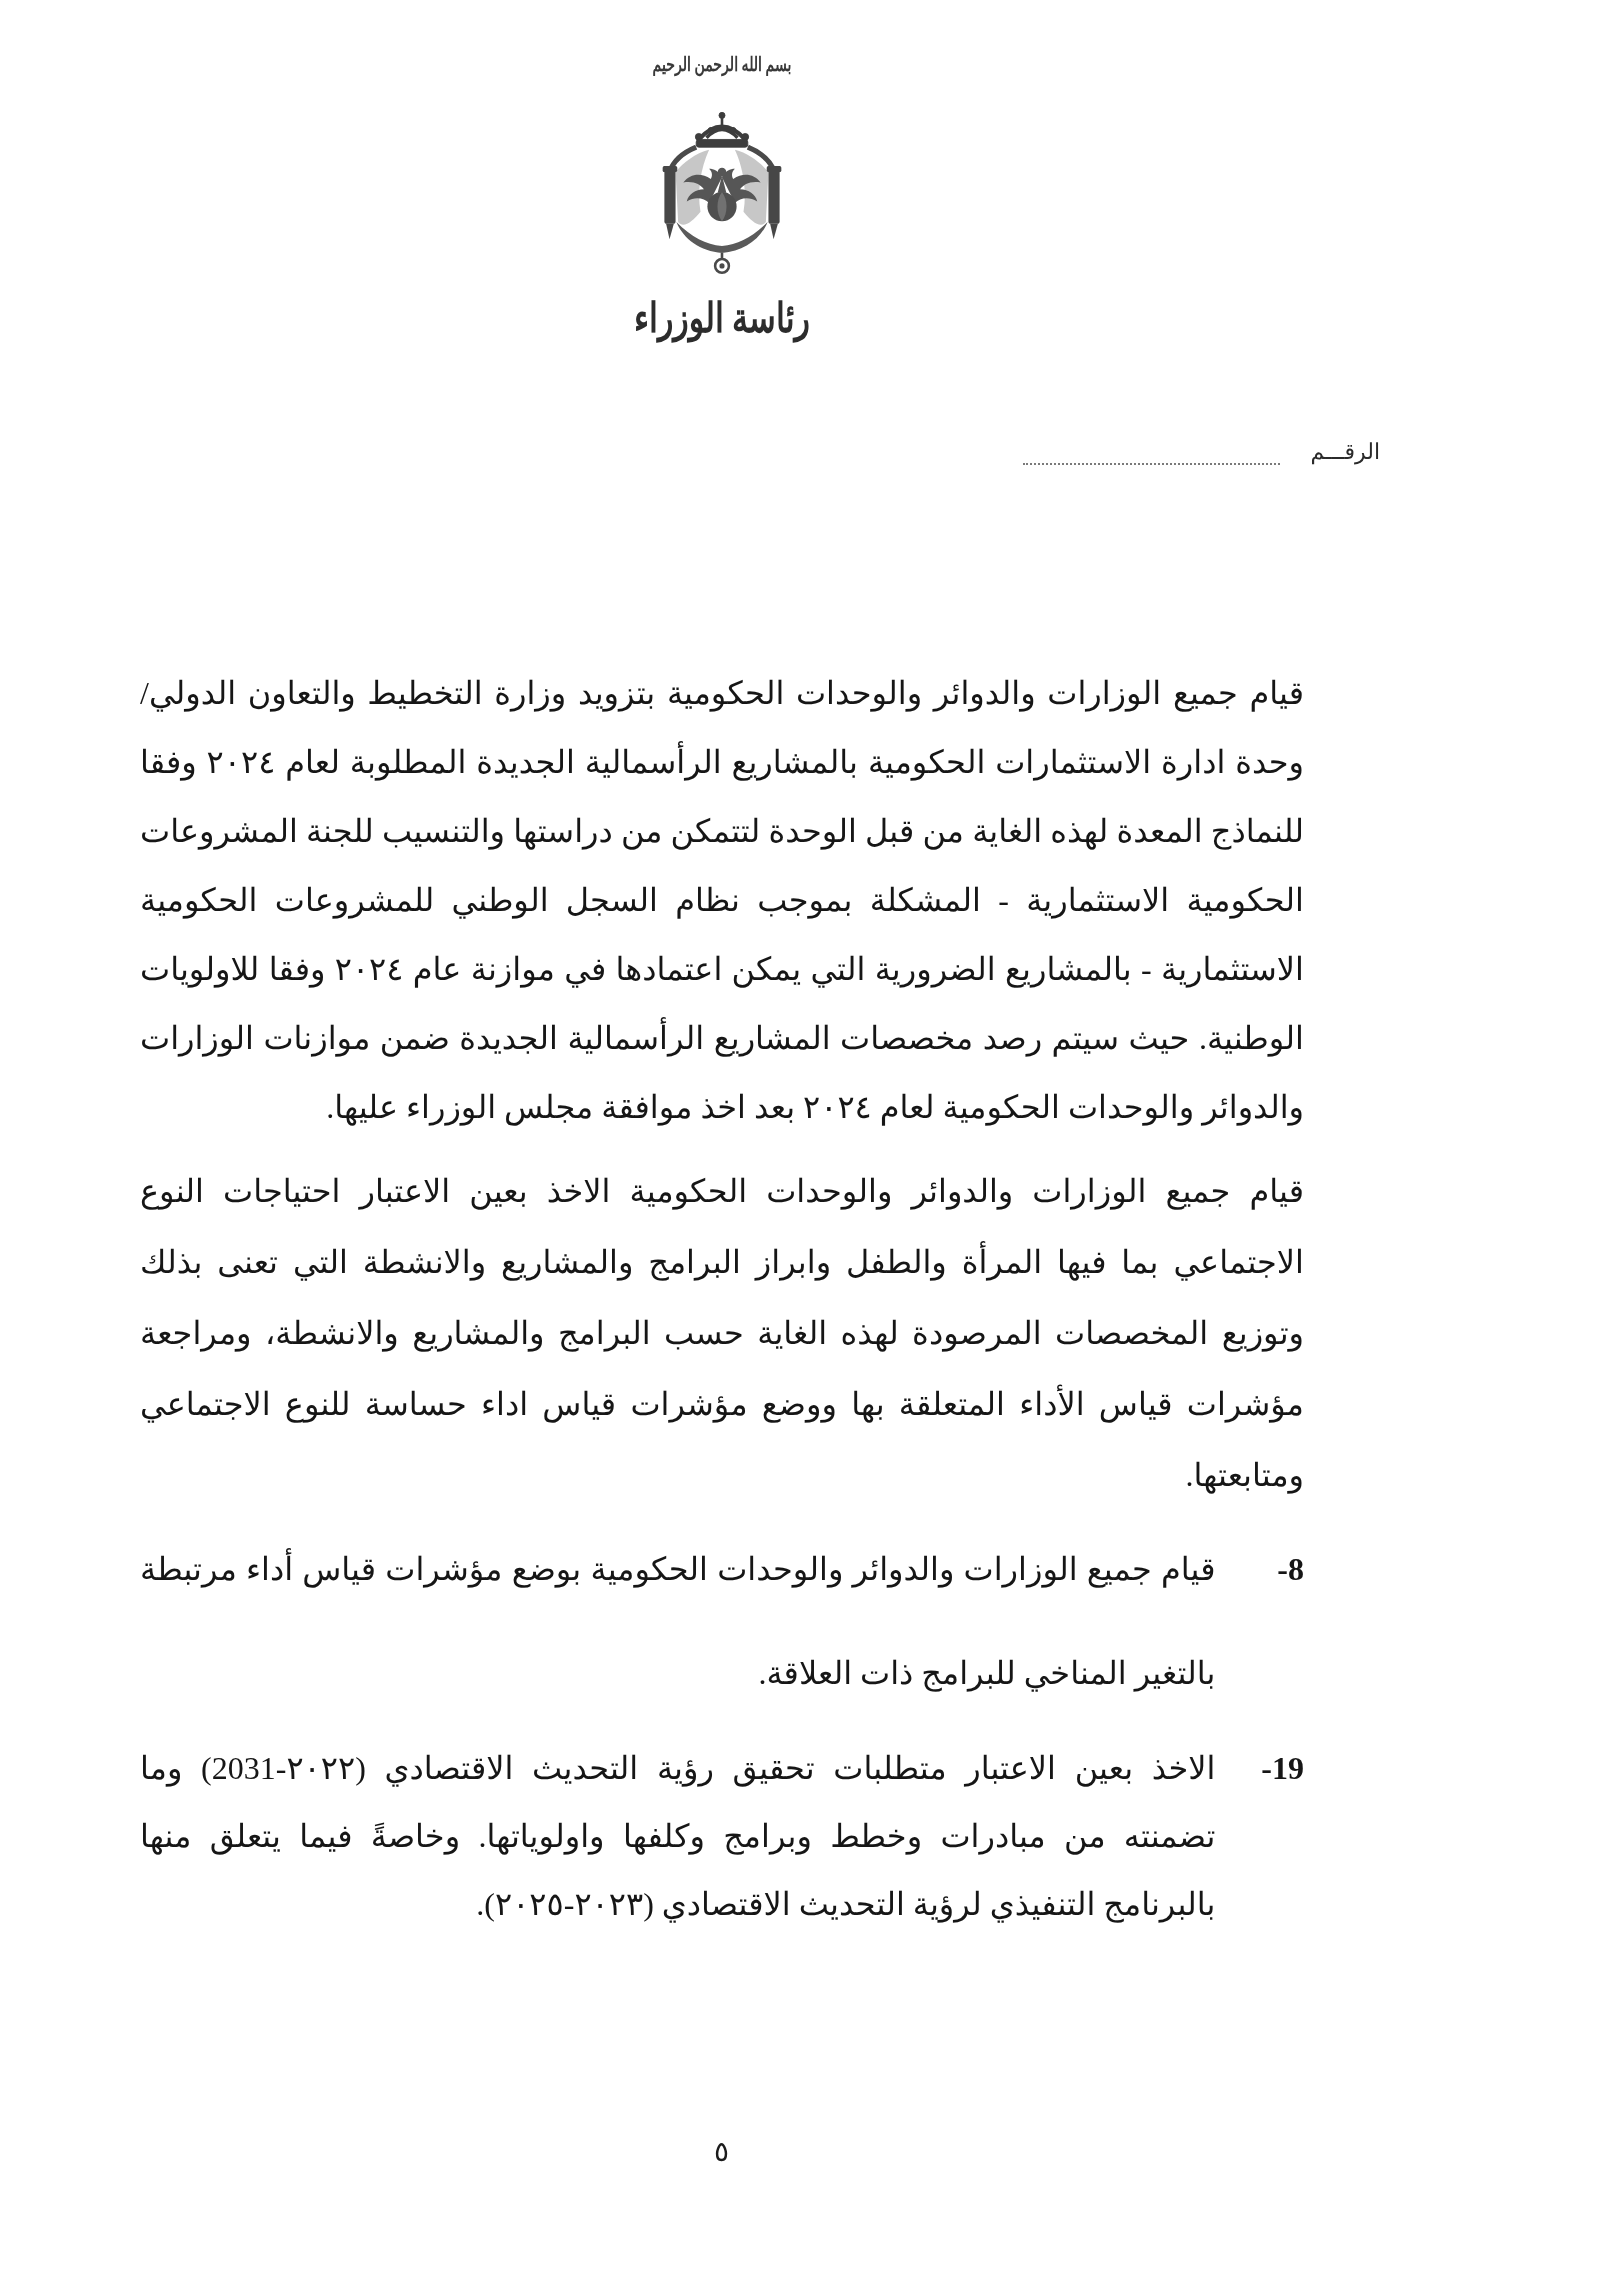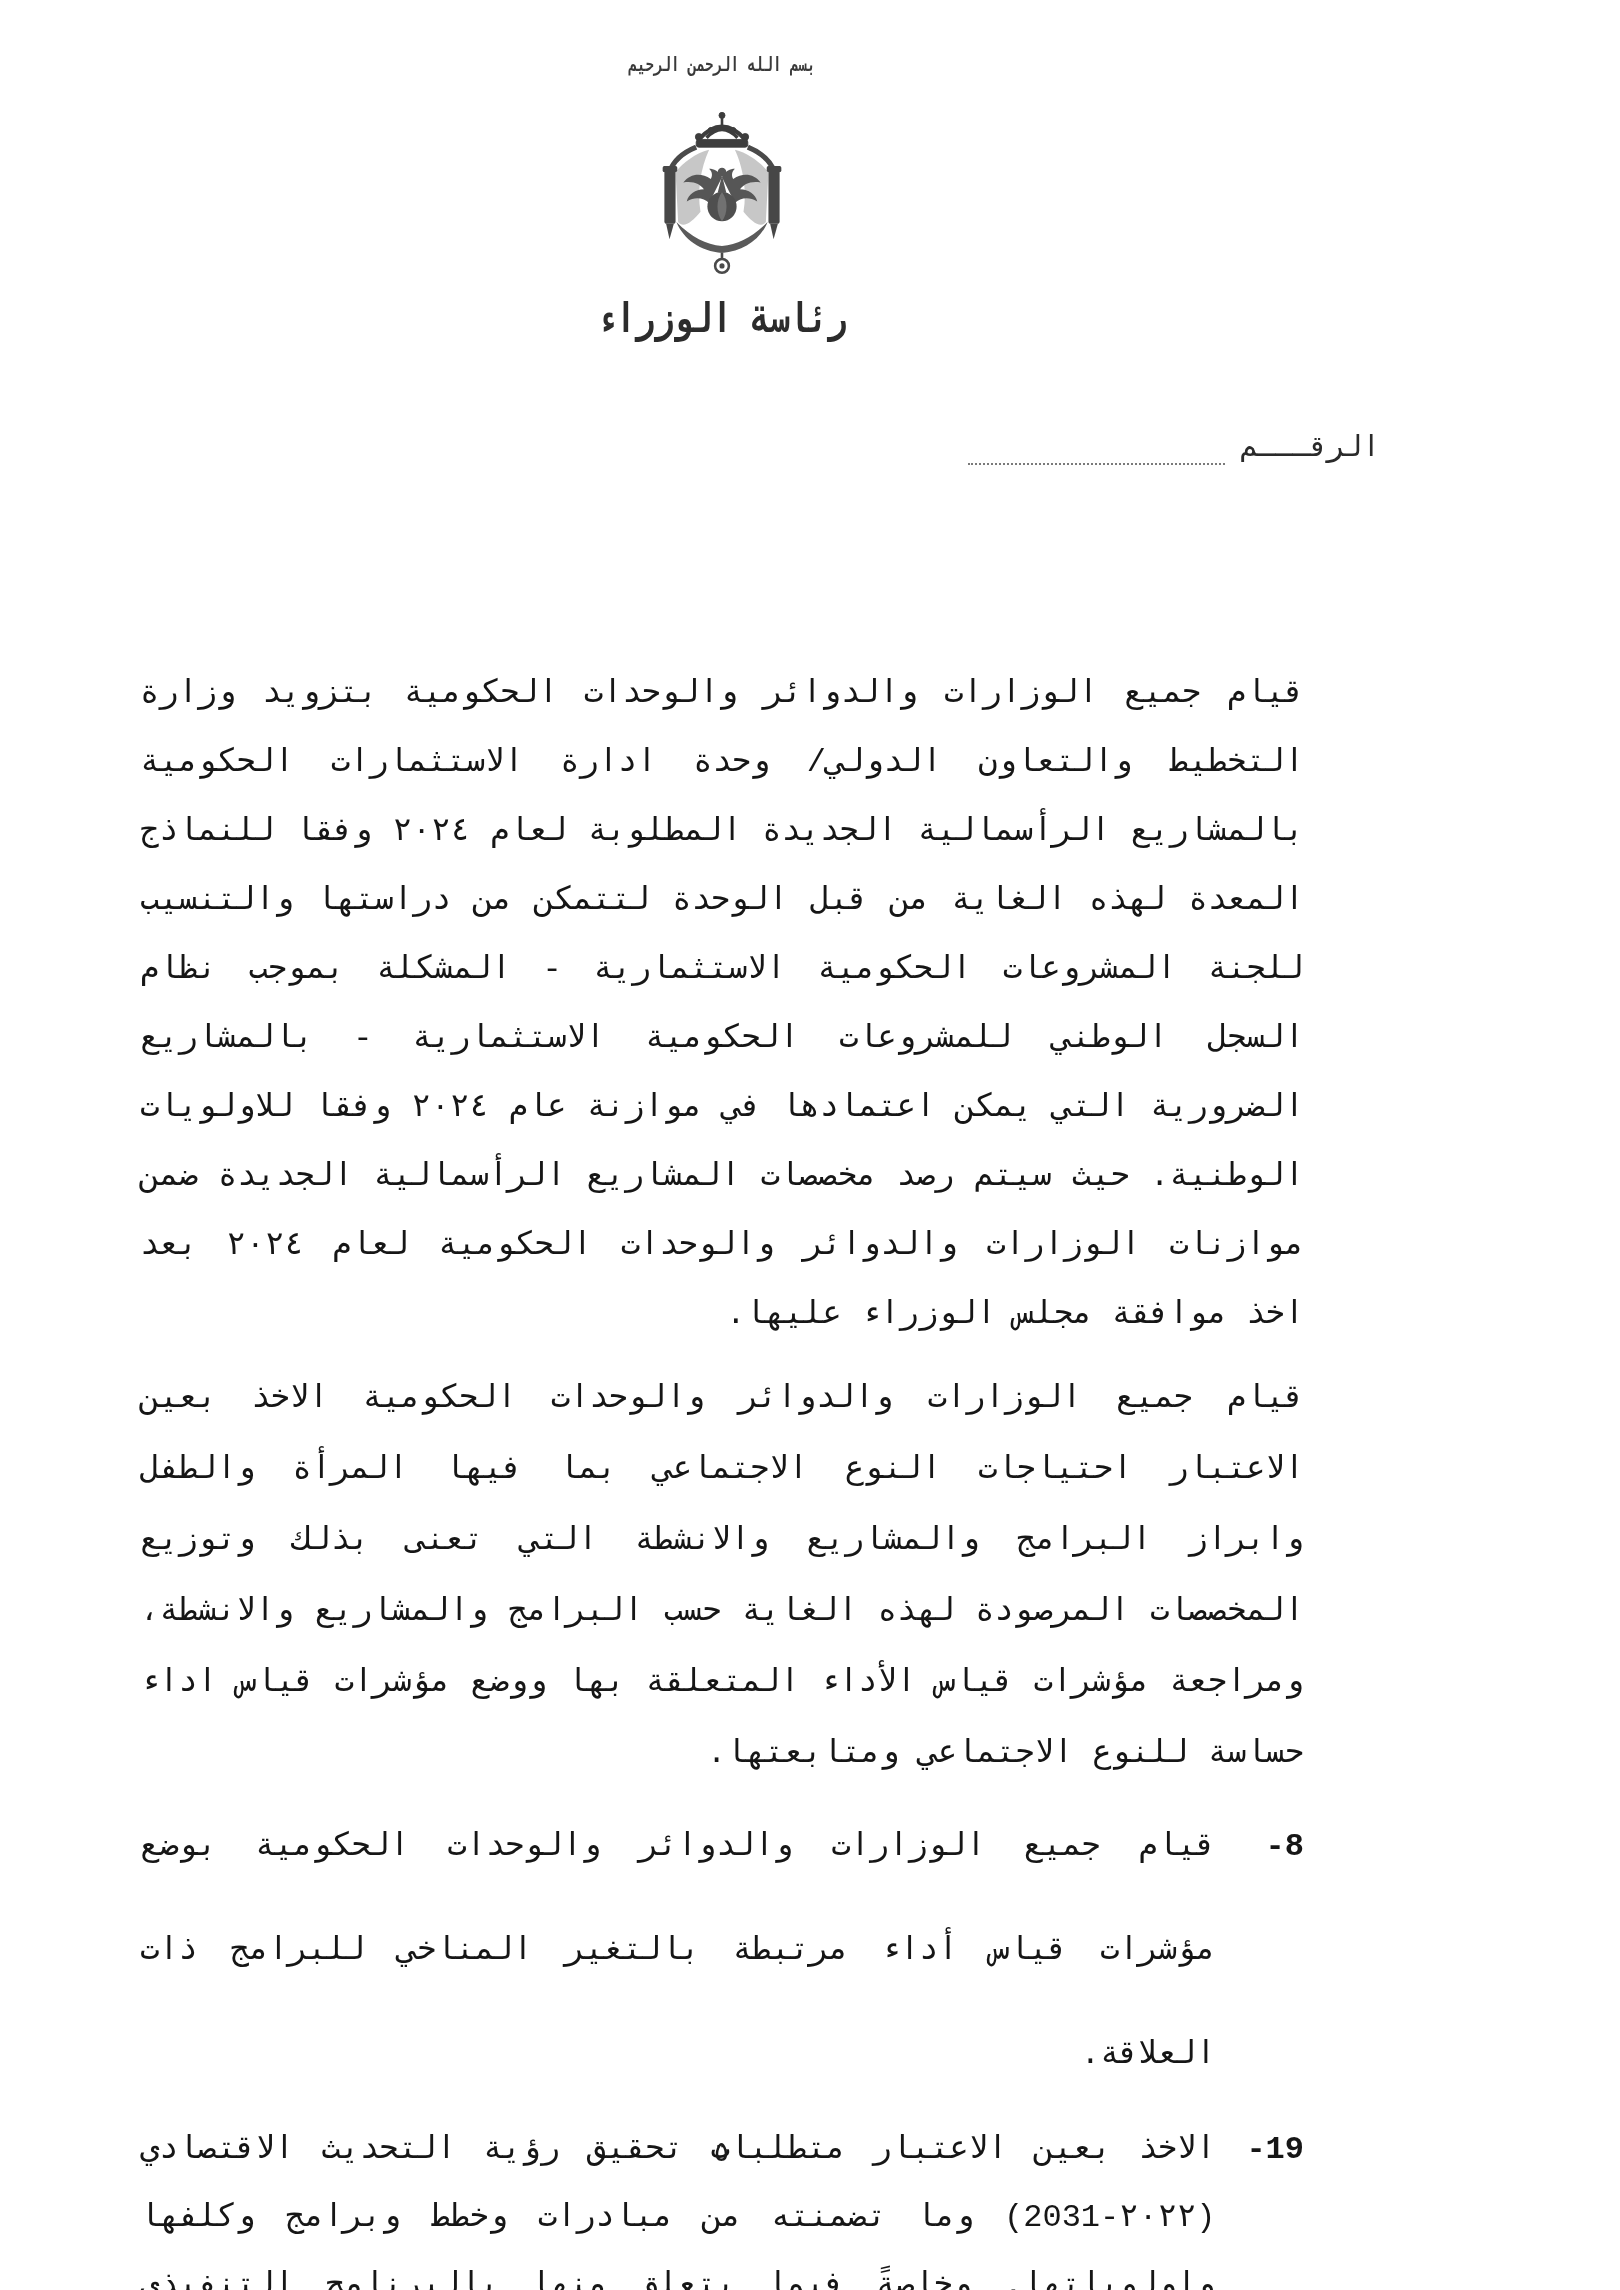--- a/index.html
+++ b/index.html
@@ -1,20 +1,20 @@
 <!DOCTYPE html>
 <html lang="ar"><head>
 <meta charset="utf-8">
 <style>
   html,body{margin:0;padding:0;background:#ffffff;}
   .page{
     position:relative;
     width:1443px;height:2291px;
     background:#ffffff;
-    font-family:Liberation Mono, monospace;
+    font-family:Liberation Serif, serif;
     color:#1b1b1b;
     overflow:hidden;
   }
   .basmala{
     position:absolute;top:53px;left:50%;
     transform:translateX(-50%) scaleX(0.72);
     font-size:19.6px;font-weight:bold;color:#3a3a3a;
     white-space:nowrap;letter-spacing:0px;
   }
   .crest{
@@ -29,21 +29,21 @@
   }
   .meta{
     position:absolute;top:416px;right:63px;
     direction:rtl;
   }
   .meta-row{
     display:flex;align-items:flex-end;
     height:49px;gap:15.7px;
   }
   .meta-label{
-    font-size:29px;color:#2a2a2a;
+    font-size:22px;color:#2a2a2a;
     min-width:84px;white-space:nowrap;
   }
   .meta-line{
     width:257px;height:33px;
     border-bottom:2px dotted #7a7a7a;
   }
   .items{
     position:absolute;top:659px;right:139px;left:129px;
     direction:rtl;
   }

